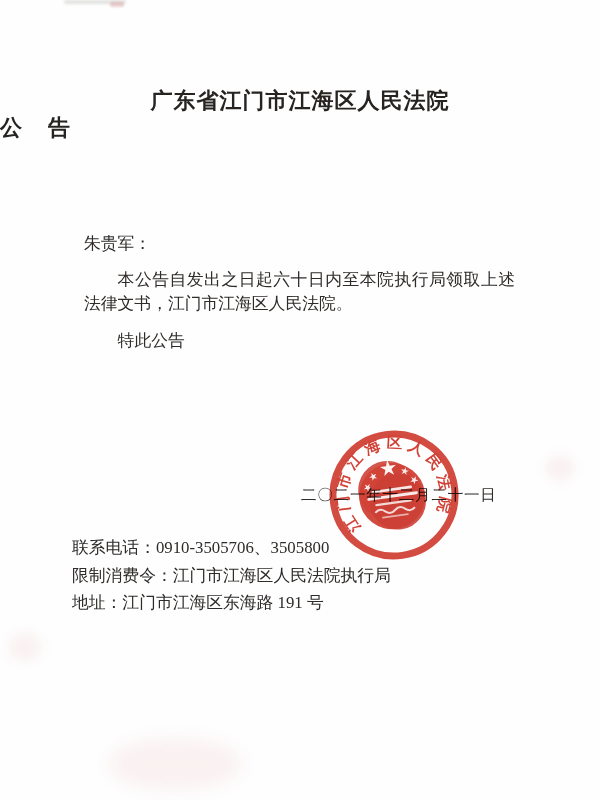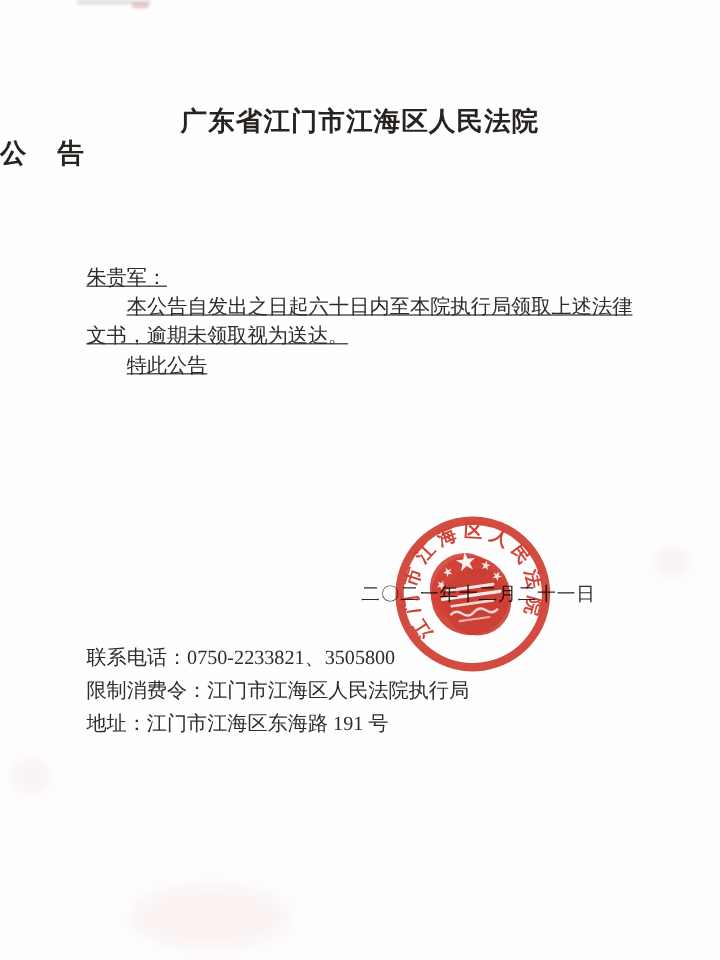--- a/index.html
+++ b/index.html
@@ -23,21 +23,21 @@
   }
   .case-number {
     position:absolute; top:168px; right:112px;
     font-size:15.5px; letter-spacing:0.5px; color:#2e2b29;
   }
   .body-block {
     position:absolute; top:220px; left:72px; width:455px;
     font-size:16.8px; line-height:24.2px; color:#2e2b29;
     text-align:justify;
   }
-  .body-block p { margin:0;text-decoration:underline; }
+  .body-block p { margin:12px; }
   .body-block p.indent { text-indent:2em; }
   .date-line {
     position:absolute; top:485px; left:301px;
     font-size:15.5px; letter-spacing:0.8px; color:#2e2b29;
   }
   .contact-block {
     position:absolute; top:534px; left:72px;
     font-size:16.8px; line-height:27.6px; color:#2e2b29;
   }
   .contact-block div { white-space:nowrap; }
@@ -87,21 +87,21 @@
   <div class="artifact smudge-mid-right"></div>
   <div class="artifact smudge-bottom-left"></div>
   <div class="artifact smudge-bottom"></div>
 
   <div class="court-name">广东省江门市江海区人民法院</div>
   <div class="doc-type">公　告</div>
 
 
   <div class="body-block">
     <p>朱贵军：</p>
-    <p class="indent">本公告自发出之日起六十日内至本院执行局领取上述法律文书，逾期未领取视为送达。</p>
+    <p class="indent">本公告自发出之日起六十日内至本院执行局领取上述法律文书，江门市江海区人民法院。</p>
     <p class="indent">特此公告</p>
   </div>
 
   <div class="date-line">二〇二一年十二月二十一日</div>
 
   <div class="seal">
     <svg viewBox="0 0 134 134" xmlns="http://www.w3.org/2000/svg">
       <defs>
         <path id="seal-arc" d="M 31.4 96.1 A 46.5 46.5 0 1 1 102.6 96.1" fill="none"></path>
         <path id="star" d="M0,-10 L2.25,-3.09 L9.51,-3.09 L3.63,1.18 L5.88,8.09 L0,3.82 L-5.88,8.09 L-3.63,1.18 L-9.51,-3.09 L-2.25,-3.09 Z"></path>
@@ -129,18 +129,18 @@
           <rect x="40" y="66.5" width="51" height="2.8" rx="1.4" fill="#ffffff" opacity="0.9"></rect>
           <rect x="47" y="73.5" width="37" height="2.2" rx="1.1" fill="#ffffff" opacity="0.8"></rect>
           <path d="M46,82 q5,-4.5 10,0 t10,0 t10,0 t10,0" stroke="#ffffff" stroke-width="2" fill="none" opacity="0.8"></path>
           <rect x="52" y="87" width="27" height="1.8" rx="0.9" fill="#ffffff" opacity="0.6"></rect>
         </g>
       </g>
     </svg>
   </div>
 
   <div class="contact-block">
-    <div>联系电话：0750-2233821、3505800</div>
+    <div>联系电话：0910-3505706、3505800</div>
     <div>限制消费令：江门市江海区人民法院执行局</div>
     <div>地址：江门市江海区东海路 191 号</div>
   </div>
 
 </div>
 
 </body></html>

